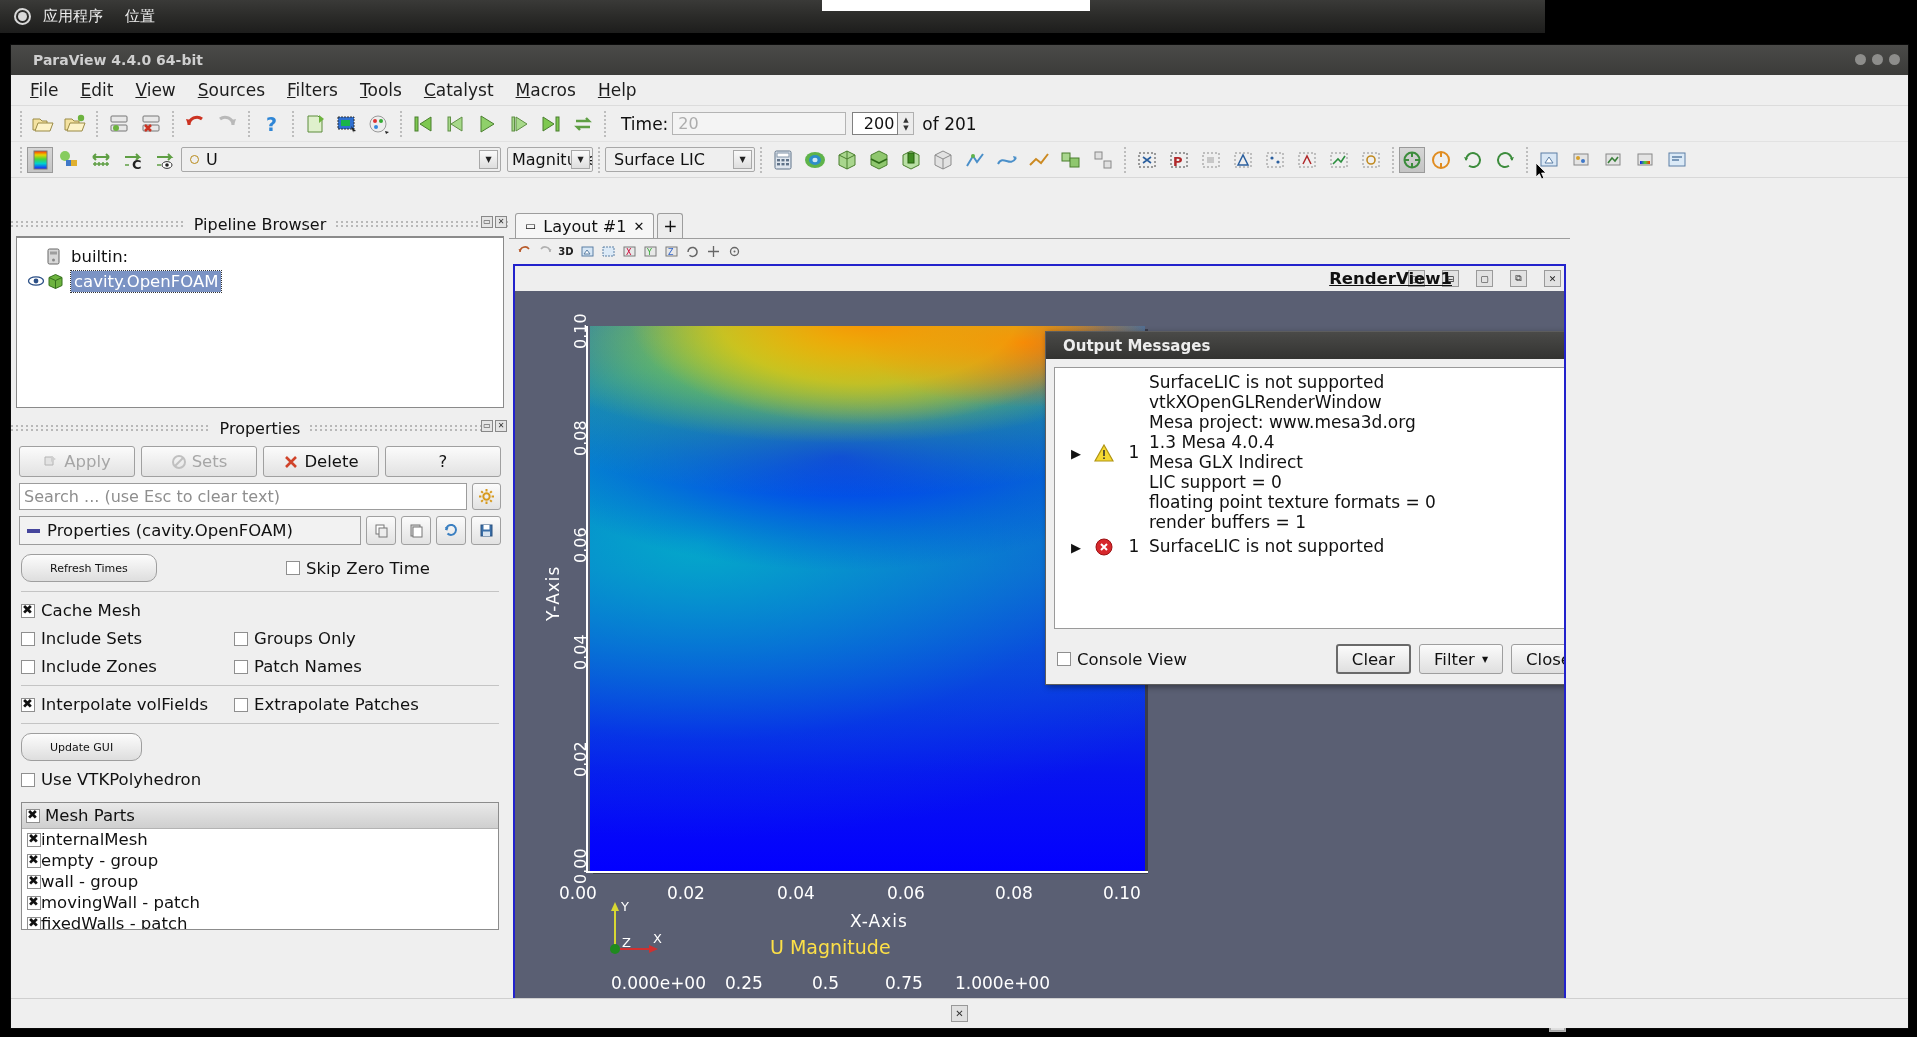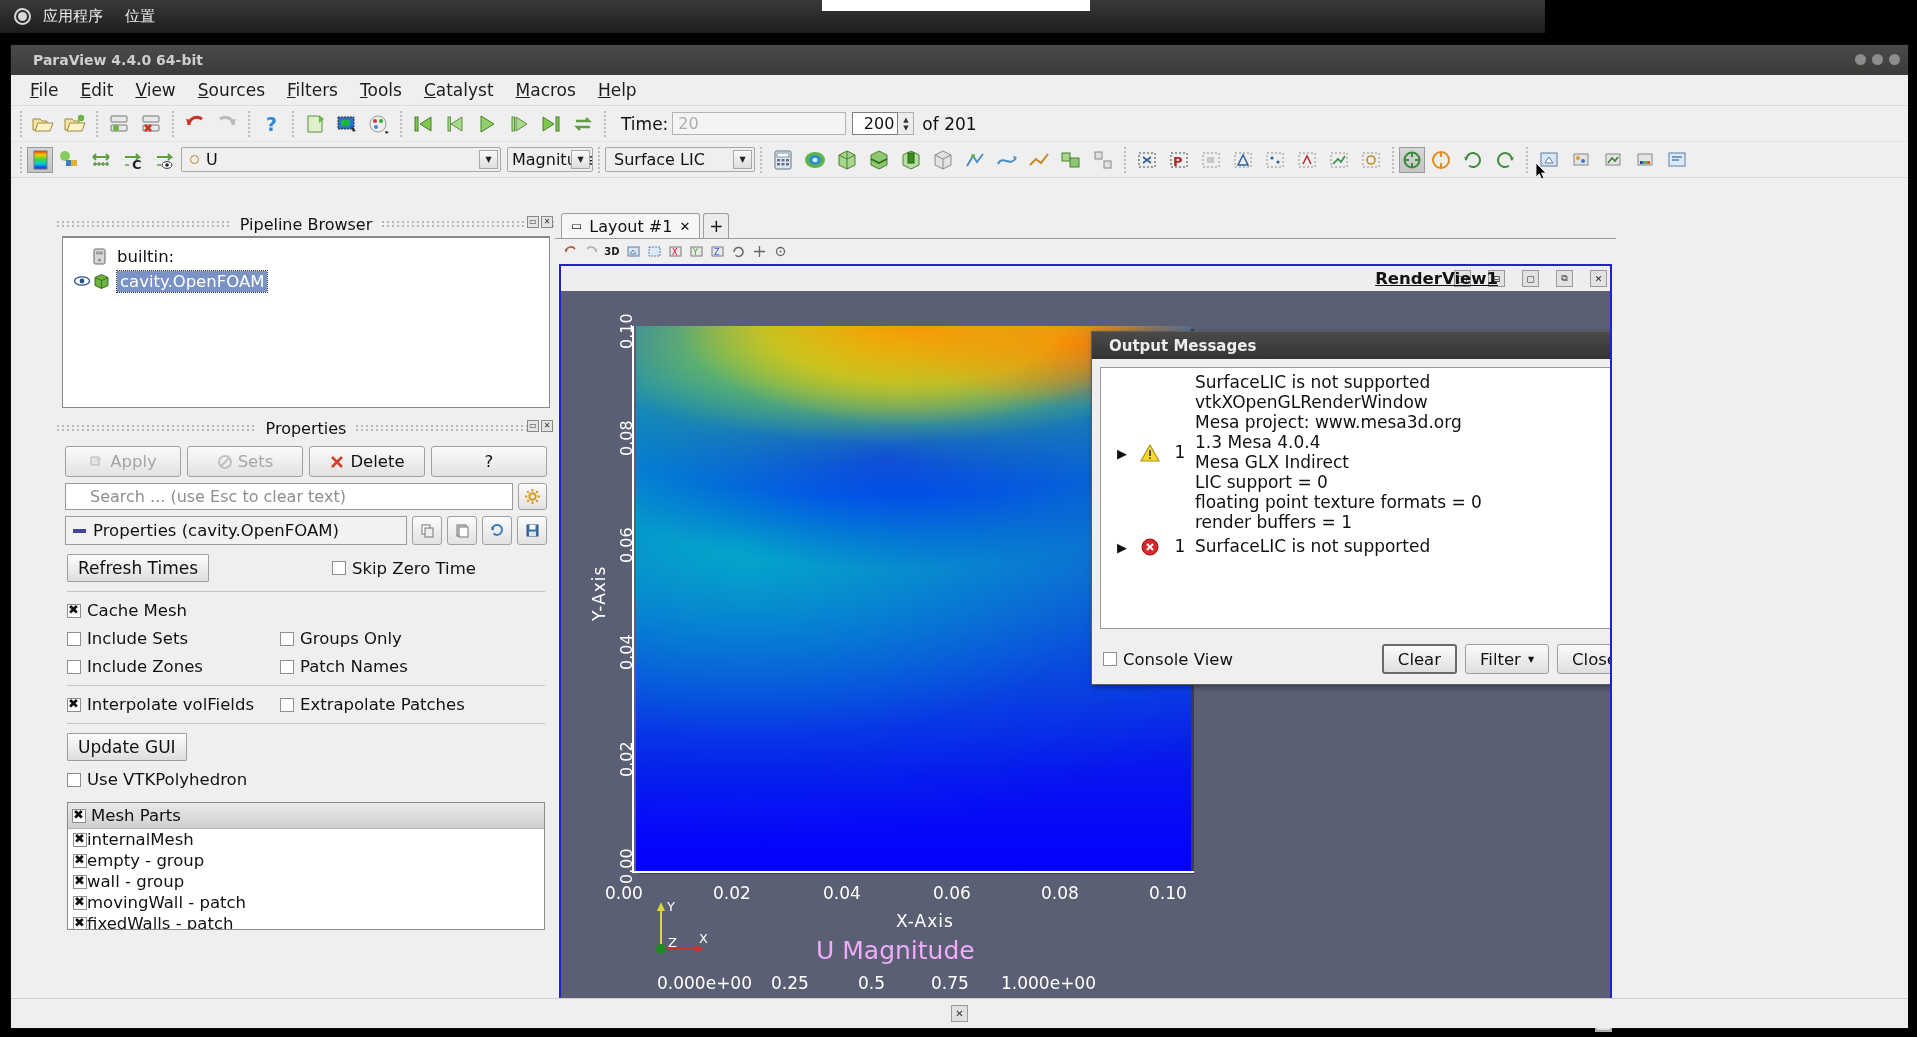--- a/index.html
+++ b/index.html
@@ -70,21 +70,21 @@
     border:1px solid #a8a8a8; background:linear-gradient(to bottom,#fafafa,#dedede);
     display:flex; align-items:center; justify-content:center; font-size:8px; color:#222;}
   .combo-u { width:320px; }
   .combo-mag { width:86px; padding-left:4px; overflow:hidden; white-space:nowrap;}
   .combo-rep { width:150px; }
   .pressed-btn { width:26px; height:26px; border:1px solid #9a9a9a;
     background:linear-gradient(to bottom,#d6d6d6,#c4c4c4); display:flex;
     align-items:center; justify-content:center; }
 
   
-  .main { position:absolute; left:0; top:167px; width:1559px; height:816px; display:flex;margin-left:46px; }
+  .main { position:absolute; left:0; top:167px; width:1559px; height:816px; display:flex; }
 
   
   .leftpanel { width:498px; background:#efefef; display:flex; flex-direction:column; }
   .dock-title { height:24px; display:flex; align-items:center; justify-content:center;
     font-size:16px; color:#111; position:relative;
     background:#efefef; }
   .dock-title .dots-l, .dock-title .dots-r { flex:1; height:6px;
     background:repeating-linear-gradient(to right,#b8b8b8 0 2px,transparent 2px 5px),
                repeating-linear-gradient(to right,#b8b8b8 0 2px,transparent 2px 5px);
     background-position:0 0, 0 4px; background-size:5px 2px; background-repeat:repeat-x;}
@@ -104,35 +104,35 @@
 
   
   .props-btnrow { display:flex; gap:6px; padding:6px 8px 0 8px; }
   .pbtn { height:31px; border:1px solid #a0a0a0; border-radius:3px;
     background:linear-gradient(to bottom,#fbfbfb,#e2e2e2); display:flex;
     align-items:center; justify-content:center; gap:5px; font-size:16.5px; color:#111; }
   .pbtn.disabled { color:#a6a6a6; }
   .pbtn.w1{width:118px;} .pbtn.w2{width:118px;} .pbtn.w3{width:118px;} .pbtn.w4{width:118px;}
   .search-row { padding:6px 8px 0 8px; display:flex; gap:5px; }
   .search-inp { flex:1; height:27px; border:1px solid #9c9c9c; background:#fff;
-     font-size:16px; color:#8e8e8e; display:flex; align-items:center; padding-left:24px; }
+     font-size:16px; color:#8e8e8e; display:flex; align-items:center; padding-left:4px; }
   .gear-btn { width:29px; height:27px; border:1px solid #a0a0a0; border-radius:3px;
      background:linear-gradient(to bottom,#fbfbfb,#e2e2e2); display:flex;
      align-items:center; justify-content:center; }
   .propshdr-row { padding:6px 8px 0 8px; display:flex; gap:5px; align-items:center; }
   .propshdr { flex:1; height:29px; border:1px solid #9c9c9c; background:#f2f2f2;
      display:flex; align-items:center; font-size:16.5px; color:#111; padding-left:7px; gap:7px;}
   .minus { width:13px; height:4px; background:#45459c; display:inline-block; }
   .sq-btn { width:30px; height:29px; border:1px solid #a0a0a0; border-radius:3px;
      background:linear-gradient(to bottom,#fbfbfb,#e2e2e2); display:flex;
      align-items:center; justify-content:center; }
   .props-body { position:relative; margin:9px 0 0 0; padding:0 10px; font-size:16.5px; color:#111;}
   .row { display:flex; align-items:center; margin-bottom:9px; }
-  .btn-small { height:28px; padding:0 10px; border:1px solid #9e9e9e; border-radius:1px;
-     background:linear-gradient(to bottom,#fcfcfc,#dedede); font-size:17px; color:#111;
+  .btn-small { height:28px; padding:0 28px; border:1px solid #9e9e9e; border-radius:10px;
+     background:linear-gradient(to bottom,#fcfcfc,#dedede); font-size:11px; color:#111;
      display:flex; align-items:center; }
   .chk { display:flex; align-items:center; gap:6px; font-size:16.5px; color:#111; }
   .box { width:14px; height:14px; border:1px solid #8f8f8f; background:#fff; display:inline-block;
      position:relative; }
   .box.checked:after { content:"\2716"; position:absolute; left:0px; top:-3px; font-size:13px;
      color:#111; line-height:16px; }
   .hsep { height:1px; background:#c4c4c4; margin:2px 0 9px 0; }
   .col2 { display:flex; }
   .col2 > .chk:first-child { width:213px; }
 
@@ -177,21 +177,21 @@
 
   
   .field { position:absolute; left:75px; top:35px; width:555px; height:545px;
      box-shadow: 3px 3px 0 rgba(0,0,0,0.35); }
   .axis-label { position:absolute; color:#ffffff; font-size:16px; letter-spacing:0.5px; }
   .ytick { position:absolute; color:#fff; font-size:16px;
      transform:rotate(-90deg); transform-origin:left top; white-space:nowrap; }
   .xtick { position:absolute; color:#fff; font-size:17px; }
   .axline { position:absolute; background:#fff; }
 
-  .legend-title { position:absolute; color:#f0abfc; font-size:25px; }
+  .legend-title { position:absolute; color:#fde047; font-size:19px; }
   .legend-bar { position:absolute; height:22px;
      background:linear-gradient(to right,#0000ff 0%,#0080ff 20%,#00e5e5 37%,#45e03a 52%,
      #d6e000 68%,#ff8000 84%,#ff0000 100%); }
   .legend-ticks { position:absolute; height:8px; width:100%;
      background:repeating-linear-gradient(to right,#fff 0 1px,transparent 1px 9.5px); }
   .legend-num { position:absolute; color:#fff; font-size:17px; }
 
   .orient-axes { position:absolute; }
 
   

